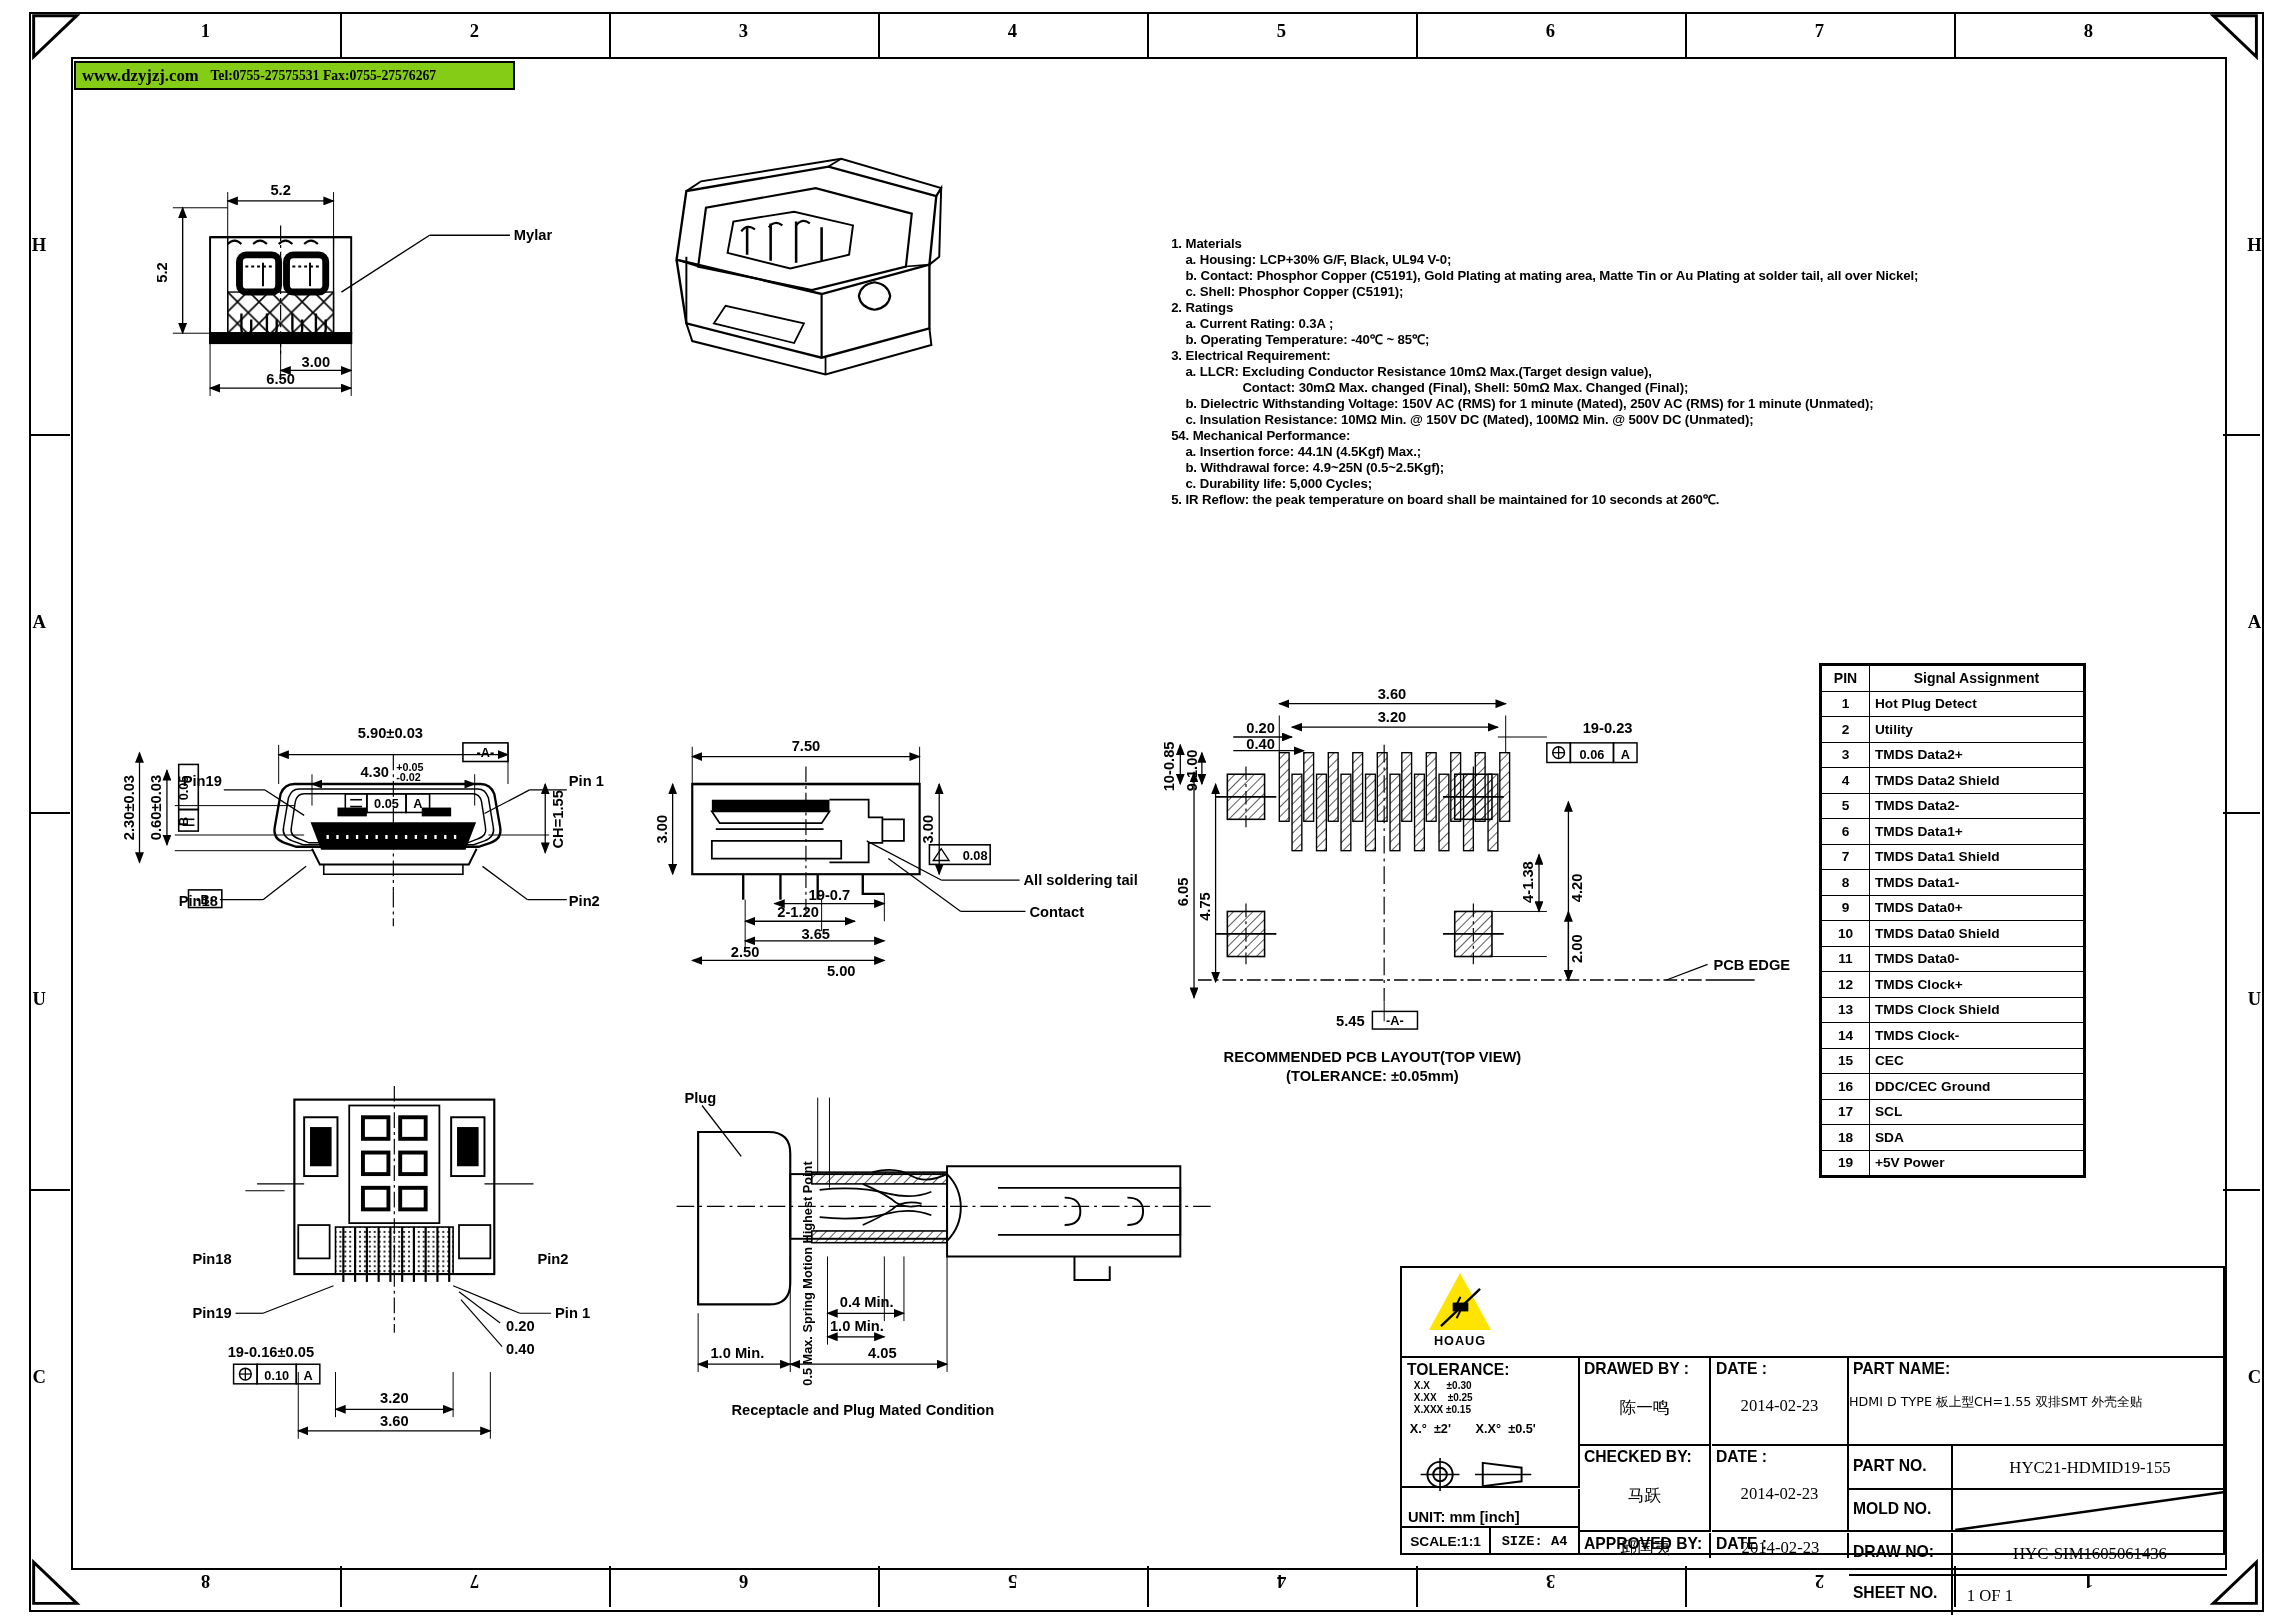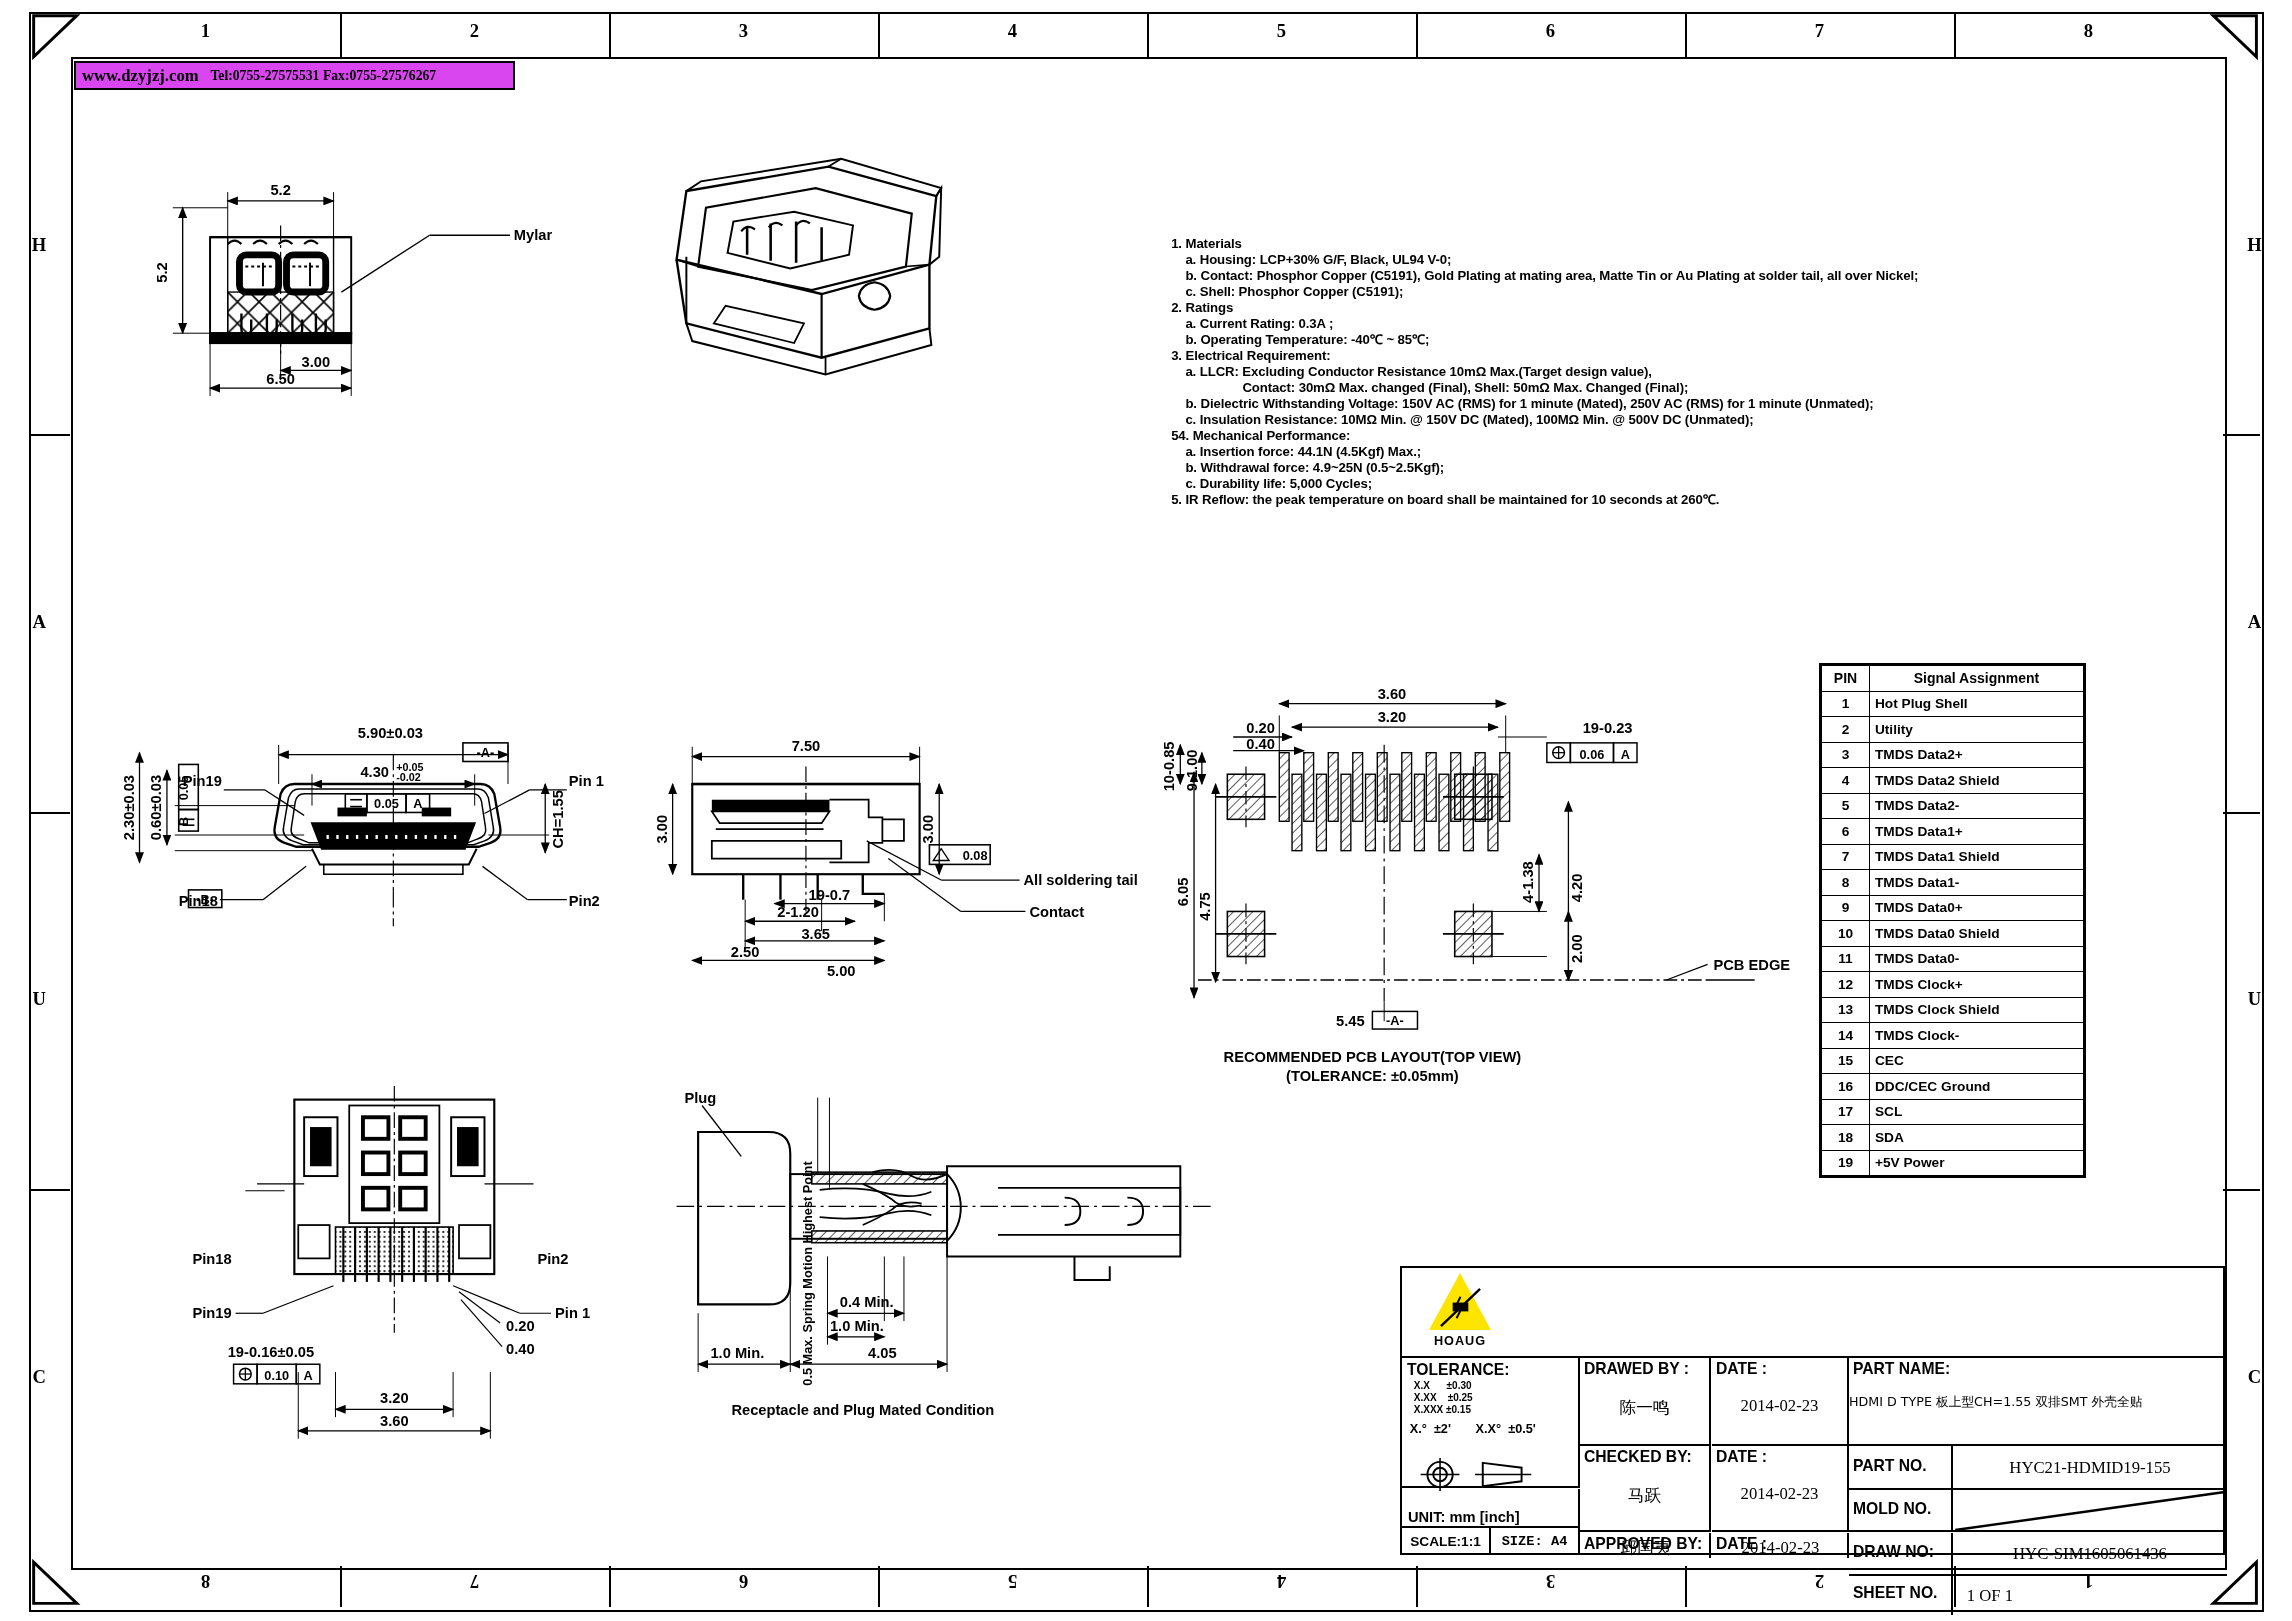--- a/index.html
+++ b/index.html
@@ -12,21 +12,21 @@
   #inner-border{position:absolute;left:71px;top:57px;width:2152px;height:1509px;border:2.9px solid #000;}
 
   
   .ztick{position:absolute;background:#000;}
   .zlabel{position:absolute;font-family:"Liberation Serif",serif;font-weight:700;
           font-size:18.6px;text-align:center;color:#000;}
   .zlabel-flip{transform:rotate(180deg);}
 
   
   #urlbox{position:absolute;left:74px;top:61px;width:441px;height:29px;
-          border:2px solid #000;background:#d946ef;display:flex;align-items:center;
+          border:2px solid #000;background:#84cc16;display:flex;align-items:center;
           padding-left:5.9px;box-sizing:border-box;}
   #urlbox .u{font-family:"Liberation Serif",serif;font-weight:700;font-size:16.7px;letter-spacing:0px;}
   #urlbox .t{font-family:"Liberation Serif",serif;font-weight:700;font-size:13.7px;margin-left:11.8px;}
 
   
   #notes{position:absolute;left:1164px;top:204px;width:980px;
          font-family:"Liberation Sans",sans-serif;font-weight:700;
          font-size:13.2px;line-height:16px;letter-spacing:-0.1px;white-space:pre;}
   #notes div{white-space:pre;}
 
@@ -641,21 +641,21 @@
 
   <div id="pintable">
     <table>
       <tbody id="pintable-body">
           <tr class="head">
             <td class="pin">PIN</td>
             <td>Signal Assignment</td>
           </tr>
           <tr>
             <td class="pin">1</td>
-            <td>Hot Plug Shell</td>
+            <td>Hot Plug Detect</td>
           </tr>
           <tr>
             <td class="pin">2</td>
             <td>Utility</td>
           </tr>
           <tr>
             <td class="pin">3</td>
             <td>TMDS Data2+</td>
           </tr>
           <tr>

